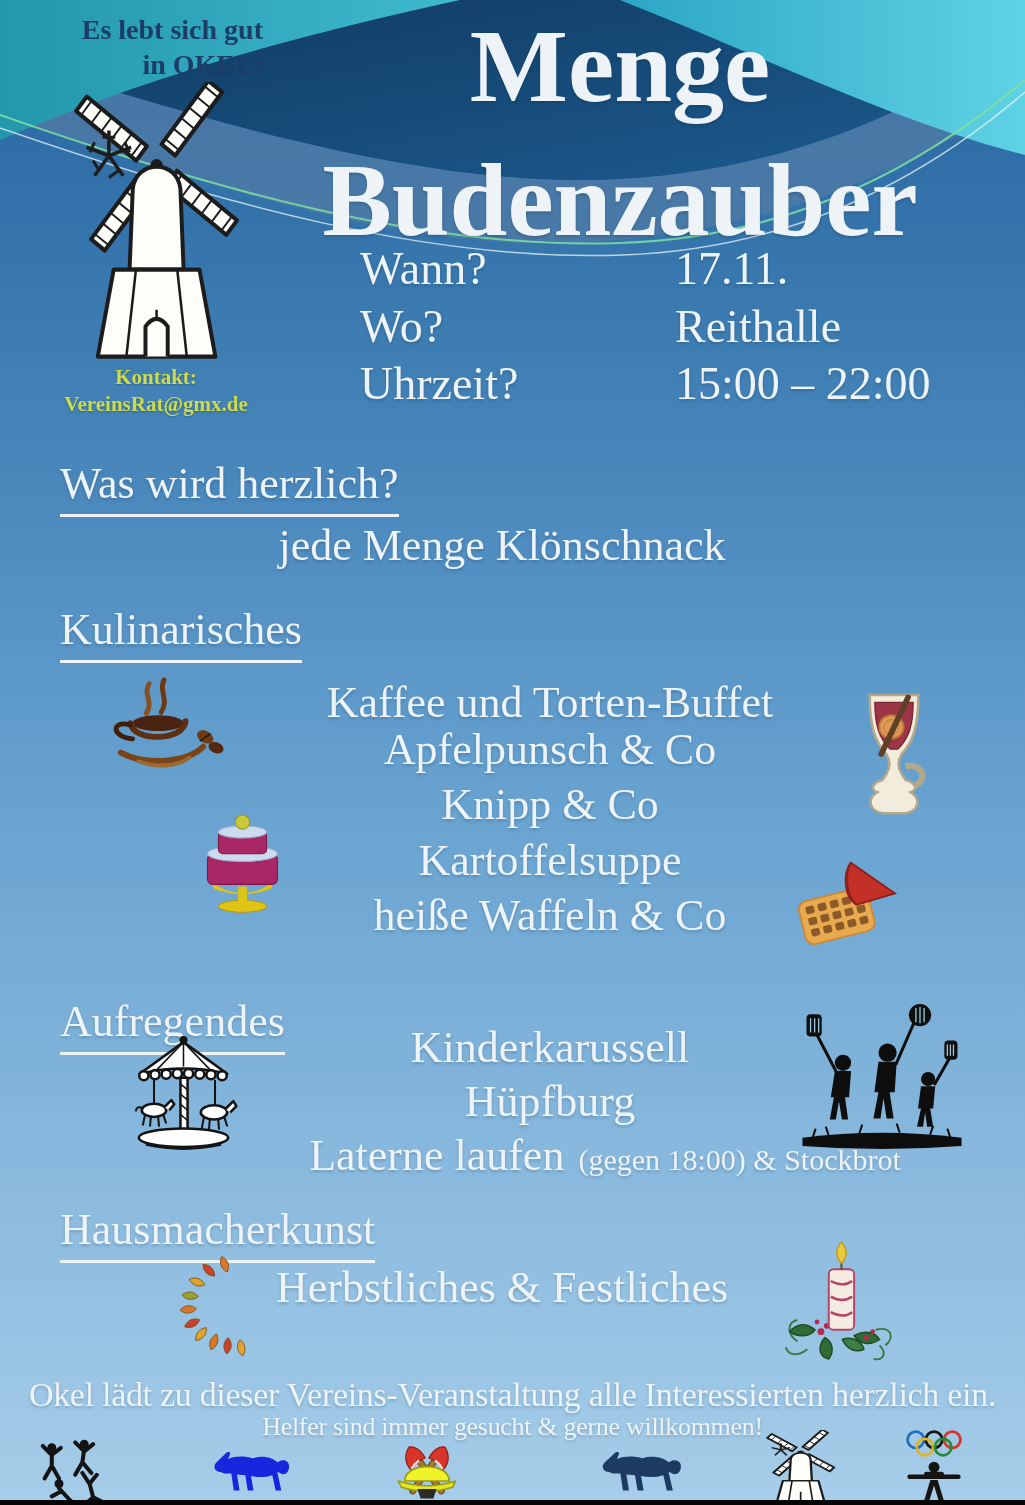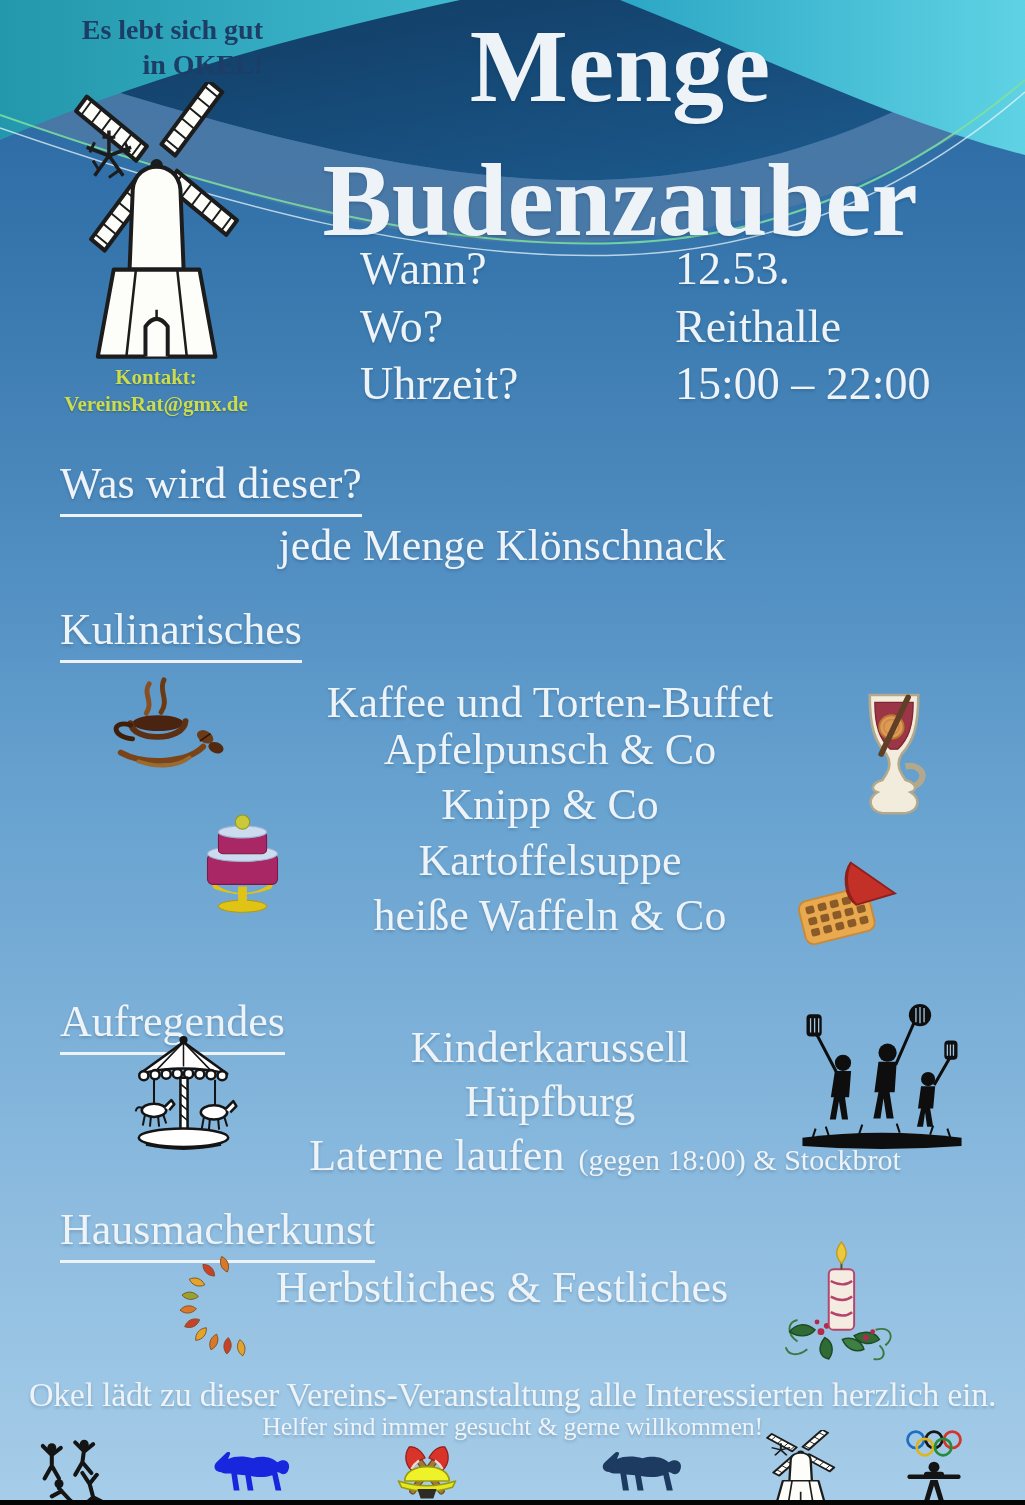--- a/index.html
+++ b/index.html
@@ -90,31 +90,31 @@
   <div class="abs kontakt" style="left:25px;top:364px;width:262px;">
     <div>Kontakt:</div>
     <div>VereinsRat@gmx.de</div>
   </div>
 
   <div class="abs txt title" style="left:270px;top:14px;width:700px;font-size:104px;">Menge</div>
   <div class="abs txt title" style="left:270px;top:148px;width:700px;font-size:104px;">Budenzauber</div>
 
   <div class="abs" style="left:360px;top:240px;width:620px;">
     <div class="txt detail-row">
-      <span class="detail-label">Wann?</span><span>12.53.</span>
+      <span class="detail-label">Wann?</span><span>17.11.</span>
     </div>
     <div class="txt detail-row">
       <span class="detail-label">Wo?</span><span>Reithalle</span>
     </div>
     <div class="txt detail-row">
       <span class="detail-label">Uhrzeit?</span><span>15:00 – 22:00</span>
     </div>
   </div>
 
-  <div class="abs txt h-section" style="left:60px;top:460px;">Was wird dieser?</div>
+  <div class="abs txt h-section" style="left:60px;top:460px;">Was wird herzlich?</div>
   <div class="abs txt item" style="left:152px;top:518px;width:700px;">jede Menge Klönschnack</div>
 
   <div class="abs txt h-section" style="left:60px;top:606px;">Kulinarisches</div>
   <div class="abs txt item" style="left:200px;top:666px;width:700px;margin-top:9px;">Kaffee und Torten-Buffet</div>
   <div class="abs txt item" style="left:200px;top:722px;width:700px;">Apfelpunsch &amp; Co</div>
   <div class="abs txt item" style="left:200px;top:777px;width:700px;">Knipp &amp; Co</div>
   <div class="abs txt item" style="left:200px;top:833px;width:700px;">Kartoffelsuppe</div>
   <div class="abs txt item" style="left:200px;top:888px;width:700px;">heiße Waffeln &amp; Co</div>
 
   <svg class="abs" style="left:85px;top:676px;" width="152" height="108" viewBox="0 0 150 110">

